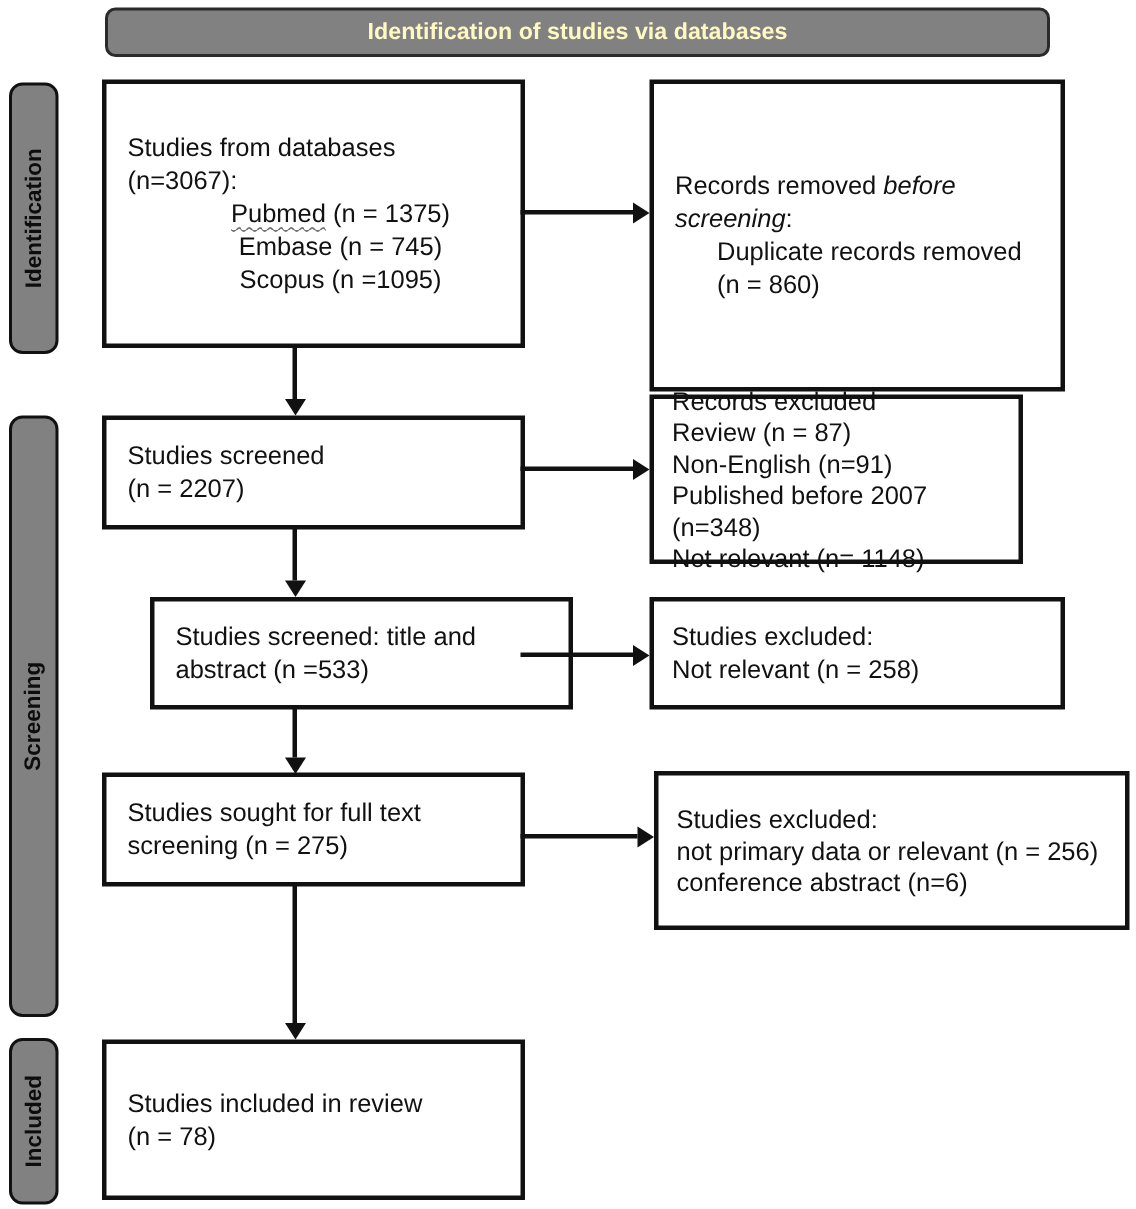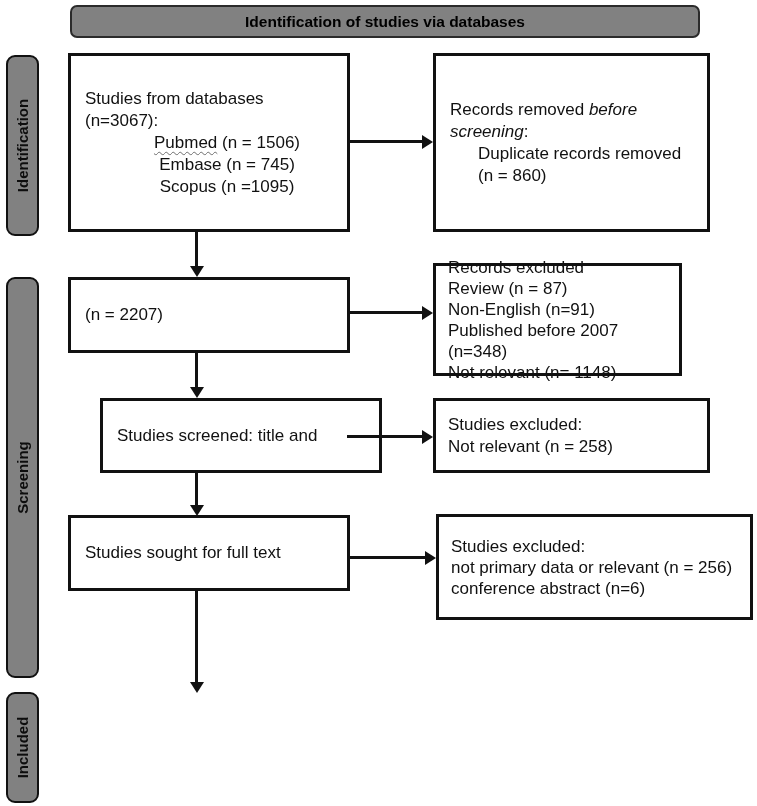--- a/index.html
+++ b/index.html
@@ -12,21 +12,21 @@
     font-family: "Liberation Sans", sans-serif;
     color: #111111;
   }
   .hdr {
     position: absolute;
     left: 70px; top: 5px; width: 630px; height: 33px;
     background: #818181;
     border: 2.5px solid #2b2b2b;
     border-radius: 7px;
     display: flex; align-items: center; justify-content: center;
-    font-weight: bold; font-size: 15.5px; color: #000000;
+    font-weight: bold; font-size: 15.5px; color: #fef9c3;
   }
   .vbar {
     position: absolute;
     left: 6px; width: 33px;
     background: #818181;
     border: 2.5px solid #111111;
     border-radius: 9px;
     display: flex; align-items: center; justify-content: center;
     overflow: hidden;
   }
@@ -81,63 +81,70 @@
   </div>
   <div class="vbar" style="top:277px; height:401px;">
     <span>Screening</span>
   </div>
   <div class="vbar" style="top:692px; height:111px;">
     <span>Included</span>
   </div>
 
   <div class="box" style="left:68px; top:53px; width:282px; height:179px;align-items:center;">
     <div>Studies from databases (n=3067):</div>
-    <div class="ind"><span class="squig">Pubmed</span><span> (n = 1506)</span></div>
+    <div class="ind"><span class="squig">Pubmed</span><span> (n = 1375)</span></div>
     <div class="ind">Embase (n = 745)</div>
     <div class="ind">Scopus (n =1095)</div>
   </div>
 
-  <div class="box" style="left:433px; top:53px; width:277px; height:179px;">
+  <div class="box" style="left:433px; top:53px; width:277px; height:208px;">
     <div><span>Records removed </span><span class="em">before</span></div>
     <div><span class="em">screening</span><span>:</span></div>
     <div class="ind">Duplicate records removed</div>
     <div class="ind">(n = 860)</div>
   </div>
 
   <div class="box" style="left:68px; top:277px; width:282px; height:76px;">
+    <div>Studies screened</div>
     <div>(n = 2207)</div>
   </div>
 
   <div class="box" style="left:433px; top:263px; width:249px; height:113px; padding-left:12px; line-height:21px;">
     <div>Records excluded</div>
     <div>Review (n = 87)</div>
     <div>Non-English (n=91)</div>
     <div>Published before 2007 (n=348)</div>
     <div>Not relevant (n= 1148)</div>
   </div>
 
   <div class="box" style="left:68px; top:398px; width:282px; height:75px;margin-left:32px;">
     <div>Studies screened: title and</div>
+    <div>abstract (n =533)</div>
   </div>
 
   <div class="box" style="left:433px; top:398px; width:277px; height:75px; padding-left:12px;">
     <div>Studies excluded:</div>
     <div>Not relevant (n = 258)</div>
   </div>
 
   <div class="box" style="left:68px; top:515px; width:282px; height:76px;">
     <div>Studies sought for full text</div>
+    <div>screening (n = 275)</div>
   </div>
 
   <div class="box" style="left:436px; top:514px; width:317px; height:106px; padding-left:12px; line-height:21px;">
     <div>Studies excluded:</div>
     <div>not primary data or relevant (n = 256)</div>
     <div>conference abstract (n=6)</div>
   </div>
 
+  <div class="box" style="left:68px; top:693px; width:282px; height:107px;">
+    <div>Studies included in review</div>
+    <div>(n = 78)</div>
+  </div>
 
   <div class="vline" style="top:231px; height:35px;"></div>
   <div class="arr-down" style="left:189.5px; top:266px;"></div>
 
   <div class="vline" style="top:351px; height:36px;"></div>
   <div class="arr-down" style="left:189.5px; top:387px;"></div>
 
   <div class="vline" style="top:471px; height:34px;"></div>
   <div class="arr-down" style="left:189.5px; top:505px;"></div>
 

